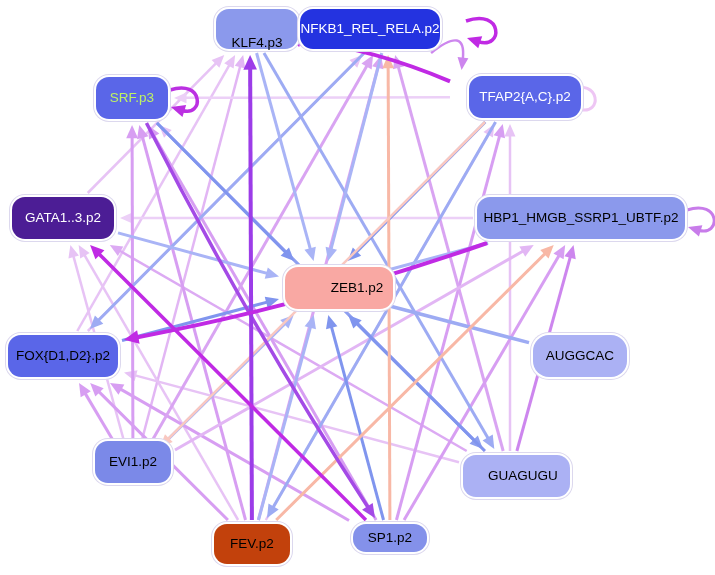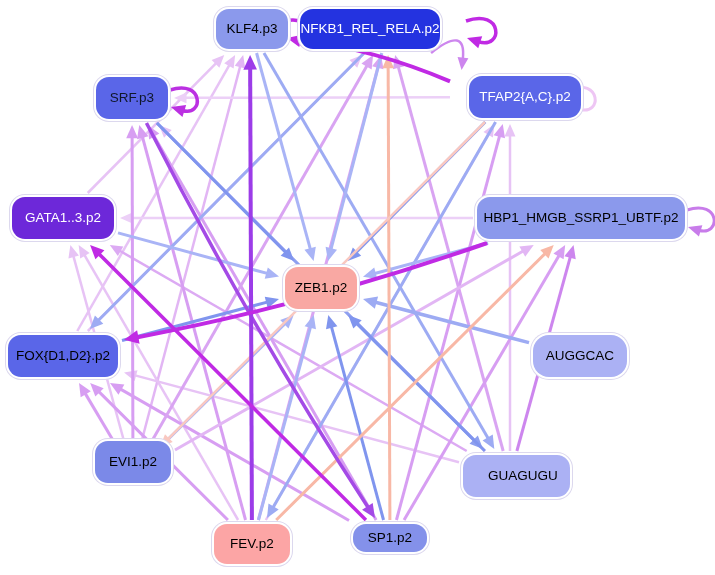--- a/index.html
+++ b/index.html
@@ -123,53 +123,53 @@
       <path d="M 466 21 C 503.4 8.100000000000001 503.4 49.9 478.3108943695902 41.69779239005833" fill="none" stroke="#c02ae4" stroke-width="3.5" stroke-linecap="butt"></path>
       <polygon points="467,38 482.1850767574936,36.28362478780783 478.2386932823893,48.354915417538514" fill="#c02ae4"></polygon>
       <path d="M 170 90 C 204 79 204 117 182.38859041275833 110.45108800386616" fill="none" stroke="#bb30e2" stroke-width="3.5" stroke-linecap="butt"></path>
       <polygon points="171,107 186.1441861816715,104.95399782627935 182.46109226157904,117.10820776258446" fill="#bb30e2"></polygon>
       <path d="M 568 89 C 602 78 602 116 579.7186733296548 109.24808282716815" fill="none" stroke="#eec6f4" stroke-width="3" stroke-linecap="butt"></path>
       <polygon points="569,106 583.3437657706909,104.1816536315764 579.9216785063529,115.47454160389138" fill="#eec6f4"></polygon>
       <path d="M 687 210 C 721 199 721 237 698.7186733296548 230.24808282716816" fill="none" stroke="#c87cea" stroke-width="3" stroke-linecap="butt"></path>
       <polygon points="688,227 702.3437657706909,225.1816536315764 698.9216785063529,236.4745416038914" fill="#c87cea"></polygon>
     </svg>
   <div id="nodes">
-      <div class="node" style="left: 216px; top: 9px; width: 72px; height: 40px; background: rgb(139, 153, 236); color: rgb(0, 0, 0);">
+      <div class="node" style="left: 216px; top: 9px; width: 82px; height: 40px; background: rgb(139, 153, 236); color: rgb(0, 0, 0); align-items: flex-end;">
         <span>KLF4.p3</span>
       </div>
       <div class="node" style="left: 300px; top: 9px; width: 140px; height: 40px; background: rgb(36, 51, 224); color: rgb(255, 255, 255);">
         <span>NFKB1_REL_RELA.p2</span>
       </div>
-      <div class="node" style="left: 96px; top: 77px; width: 72px; height: 42px; background: rgb(90, 102, 232); color: #0f172a;">
+      <div class="node" style="left: 96px; top: 77px; width: 72px; height: 42px; background: rgb(90, 102, 232); color: #bef264;">
         <span>SRF.p3</span>
       </div>
       <div class="node" style="left: 469px; top: 76px; width: 112px; height: 42px; background: rgb(90, 102, 232); color: rgb(255, 255, 255);">
         <span>TFAP2{A,C}.p2</span>
       </div>
-      <div class="node" style="left: 12px; top: 197px; width: 102px; height: 42px; background: #6d28d9; color: rgb(255, 255, 255);">
+      <div class="node" style="left: 12px; top: 197px; width: 102px; height: 42px; background: #4c1d95; color: rgb(255, 255, 255);">
         <span>GATA1..3.p2</span>
       </div>
       <div class="node" style="left: 477px; top: 197px; width: 208px; height: 42px; background: rgb(139, 153, 236); color: rgb(0, 0, 0);">
         <span>HBP1_HMGB_SSRP1_UBTF.p2</span>
       </div>
-      <div class="node" style="left: 285px; top: 267px; width: 72px; height: 42px; background: rgb(249, 168, 163); color: rgb(0, 0, 0);">
+      <div class="node" style="left: 285px; top: 267px; width: 72px; height: 42px; background: rgb(249, 168, 163); color: rgb(0, 0, 0); padding-left: 36px;">
         <span>ZEB1.p2</span>
       </div>
       <div class="node" style="left: 8px; top: 335px; width: 110px; height: 42px; background: rgb(90, 102, 232); color: #000000;">
         <span>FOX{D1,D2}.p2</span>
       </div>
       <div class="node" style="left: 533px; top: 335px; width: 94px; height: 42px; background: rgb(171, 177, 244); color: rgb(0, 0, 0); border-radius: 16px;">
         <span>AUGGCAC</span>
       </div>
       <div class="node" style="left: 95px; top: 441px; width: 76px; height: 42px; background: rgb(123, 137, 232); color: rgb(0, 0, 0);">
         <span>EVI1.p2</span>
       </div>
       <div class="node" style="left: 463px; top: 455px; width: 94px; height: 42px; background: rgb(171, 177, 244); color: rgb(0, 0, 0); padding-left: 13px;">
         <span>GUAGUGU</span>
       </div>
-      <div class="node" style="left: 214px; top: 524px; width: 76px; height: 40px; background: #fca5a5; color: rgb(0, 0, 0);">
+      <div class="node" style="left: 214px; top: 524px; width: 76px; height: 40px; background: #c2410c; color: rgb(0, 0, 0);">
         <span>FEV.p2</span>
       </div>
       <div class="node" style="left: 353px; top: 524px; width: 74px; height: 28px; background: rgb(132, 145, 234); color: rgb(0, 0, 0);">
         <span>SP1.p2</span>
       </div>
     </div>
 </div>
 
 </body></html>

